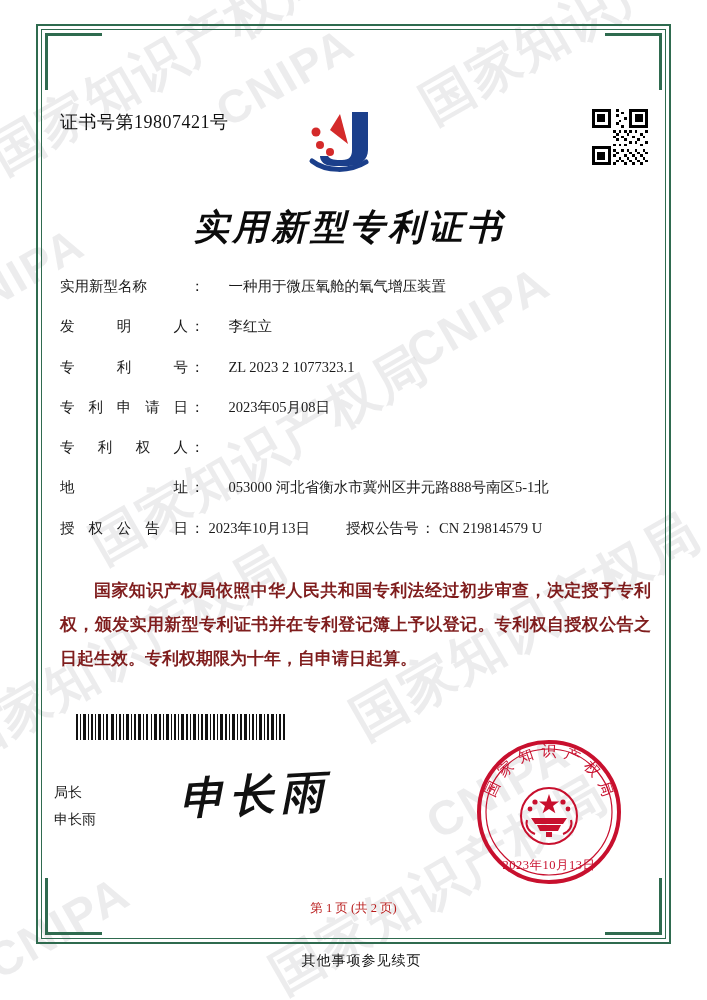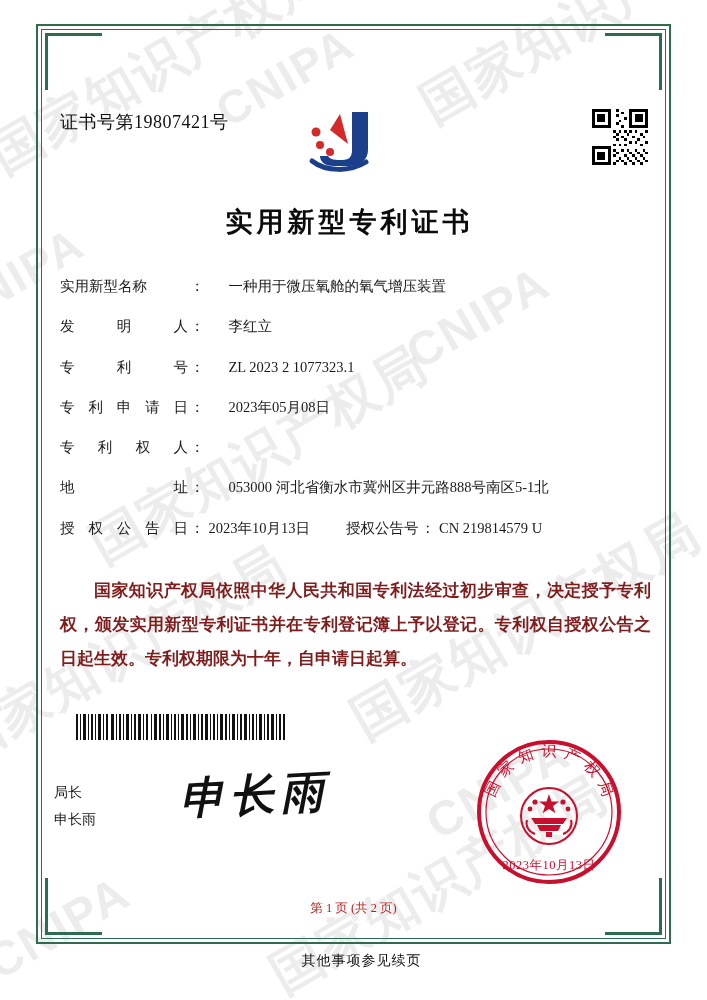--- a/index.html
+++ b/index.html
@@ -100,25 +100,26 @@
     box-sizing: border-box;
   }
   .qr svg { display: block; }
 
   .title {
     position: absolute;
     left: 0;
     right: 8px;
     top: 190px;
     text-align: center;
-    font-size: 27px;
+    font-size: 35px;
     font-weight: bold;
     letter-spacing: 4px;
     color: #0b0b0b;
     font-family: "Liberation Serif", serif;
+    font-style: italic;
   }
 
   
   .fields {
     position: absolute;
     left: 46px;
     right: 40px;
     top: 262px;
   }
   .row {

